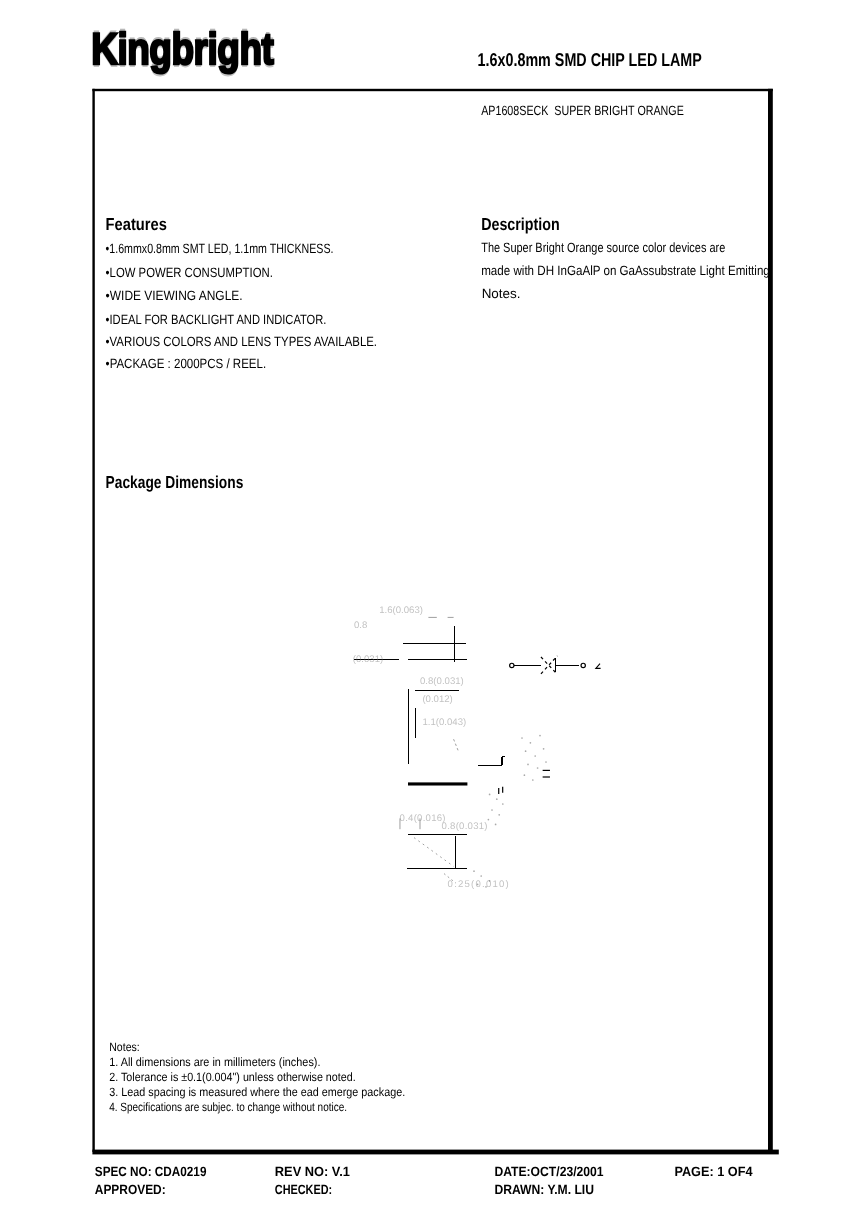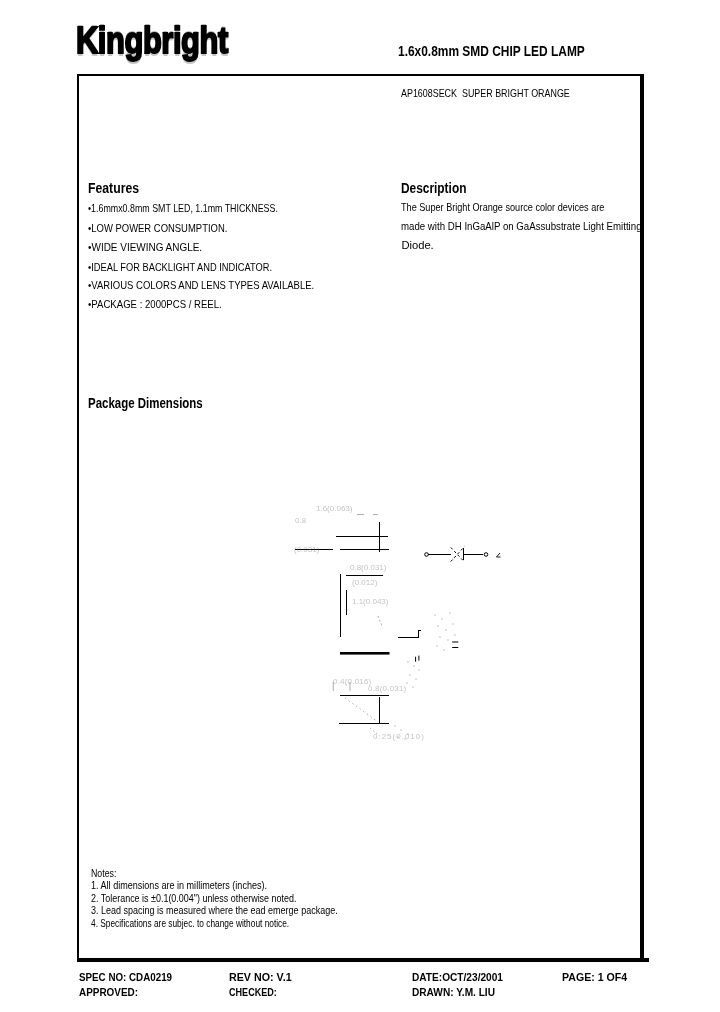--- a/index.html
+++ b/index.html
@@ -34,21 +34,21 @@
 <div class="abs" style="left:87.5px;top:279.3px;font-size:11.2px;transform:scaleX(0.85);">•VARIOUS COLORS AND LENS TYPES AVAILABLE.</div>
 
 <div class="abs" style="left:87.5px;top:298px;font-size:11.2px;transform:scaleX(0.857);">•PACKAGE : 2000PCS / REEL.</div>
 
 <div class="abs b" style="left:400.9px;top:179.9px;font-size:14.5px;transform:scaleX(0.82);">Description</div>
 
 <div class="abs" style="left:401.4px;top:200.8px;font-size:11.2px;transform:scaleX(0.8155);">The Super Bright Orange source color devices are</div>
 
 <div class="abs" style="left:401.4px;top:219.7px;font-size:11.2px;transform:scaleX(0.864);">made with DH InGaAlP on GaAssubstrate Light Emitting</div>
 
-<div class="abs" style="left:401.4px;top:238.6px;font-size:11.2px;transform:scaleX(1.0);">Diode.</div>
+<div class="abs" style="left:401.4px;top:238.6px;font-size:11.2px;transform:scaleX(1.0);">Notes.</div>
 
 <div class="abs b" style="left:88.4px;top:394.8px;font-size:14.5px;transform:scaleX(0.791);">Package Dimensions</div>
 
 <svg class="abs" style="left:280px;top:480px;" width="270" height="290" viewBox="0 0 270 290">
   <g stroke="#000" stroke-width="1" fill="none" shape-rendering="crispEdges">
 
     <line x1="56" y1="56" x2="108" y2="56"></line>
 
     <line x1="14.6" y1="69.5" x2="52.5" y2="69.5"></line>
 

